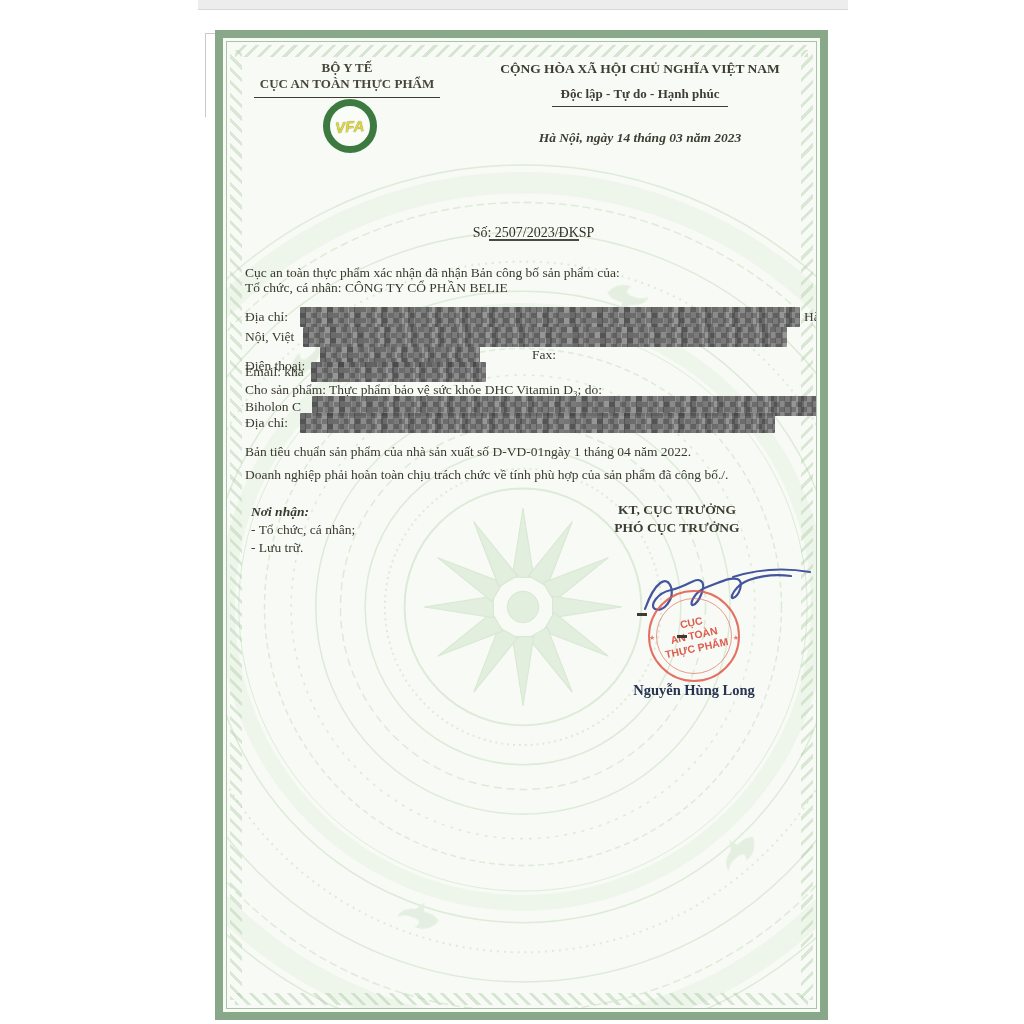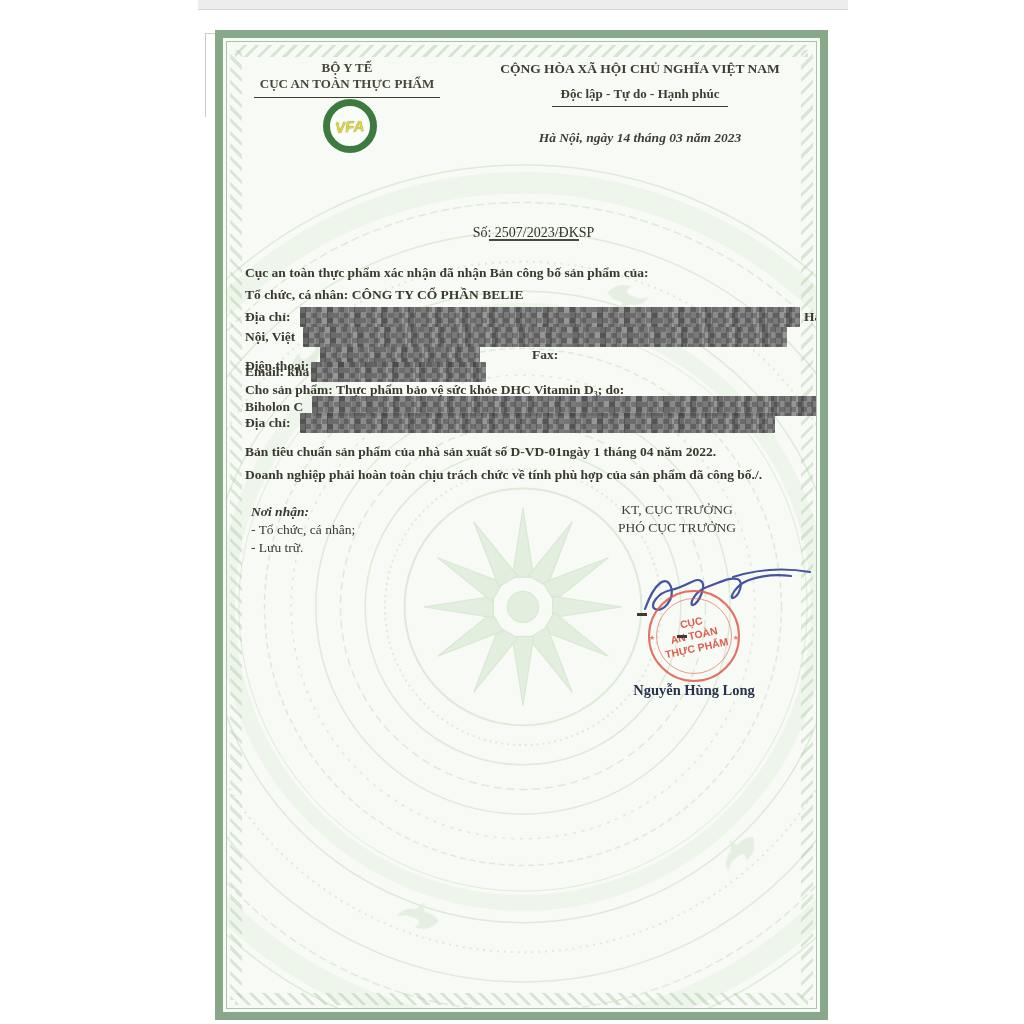--- a/index.html
+++ b/index.html
@@ -36,31 +36,31 @@
   .hdr-right{left:250px;top:18px;width:326px;font-weight:bold;color:#3e3d33;line-height:1.3;}
   .hdr-right .l1{font-size:13.5px;}
   .hdr-right .l2{font-size:13px;margin-top:8px;}
   .hdr-right .rule{width:176px;height:0;border-top:1.6px solid #3d3d35;margin:4px auto 0;}
   .date-line{left:250px;top:88px;width:326px;font-weight:bold;font-style:italic;font-size:13.5px;color:#3e3d33;}
 
   .title{left:10px;top:142px;width:593px;font-weight:bold;font-size:18.5px;color:#22221c;letter-spacing:.2px;}
   .doc-number{left:10px;top:169px;width:593px;font-size:14px;color:#33322a;margin-top:14px;}
   .num-rule{left:262px;top:197px;width:90px;height:0;border-top:2px solid #4a4a42;}
 
-  .bline{left:18px;width:580px;font-size:13.5px;color:#3a392f;height:19px;white-space:nowrap;font-weight:bold;}
+  .bline{left:18px;width:580px;font-size:13.5px;color:#3a392f;height:19px;white-space:nowrap;}
   .redact{position:absolute;height:20px;border-radius:1px;opacity:.92;
     background:
       repeating-conic-gradient(#8f8f8f 0% 25%, #c0c0c0 0% 50%) 0 0/11px 11px,
       repeating-linear-gradient(90deg,#7d7d7d 0 6px,#ababab 6px 13px,#949494 13px 21px,#bdbdbd 21px 27px);
     background-blend-mode:multiply;
   }
 
   .noi-nhan{left:24px;top:461px;font-size:13.5px;line-height:1.35;color:#3a392f;}
   .noi-nhan .t{font-weight:bold;font-style:italic;}
-  .signer{left:330px;top:459px;width:240px;font-weight:normal;font-size:13.5px;color:#3e3d33;line-height:1.3;}
+  .signer{left:330px;top:459px;width:240px;font-weight:bold;font-size:13.5px;color:#3e3d33;line-height:1.3;}
   .stamp{left:421px;top:548px;width:92px;height:92px;border-radius:50%;border:2.5px solid rgba(224,88,74,.85);
          box-sizing:border-box;display:flex;align-items:center;justify-content:center;}
   .stamp-inner{width:74px;height:74px;border-radius:50%;border:1px solid rgba(224,88,74,.6);
          display:flex;align-items:center;justify-content:center;}
   .stamp-text{transform:rotate(-12deg);text-align:center;color:rgba(217,74,60,.9);font-weight:bold;
          font-family:"Liberation Sans",sans-serif;font-size:10.5px;line-height:1.25;}
   .stamp-star{position:absolute;color:rgba(224,88,74,.8);font-size:7px;top:42px;}
   .sig-box{left:408px;top:523px;width:185px;height:56px;}
   .dashmark{position:absolute;background:#3c3c34;height:2.5px;width:10px;}
   .name{left:362px;top:640px;width:210px;font-weight:bold;font-size:14.5px;color:#273450;}
@@ -134,21 +134,21 @@
       <div class="l1">CỘNG HÒA XÃ HỘI CHỦ NGHĨA VIỆT NAM</div>
       <div class="l2">Độc lập - Tự do - Hạnh phúc</div>
       <div class="rule"></div>
     </div>
     <div class="abs date-line ctr">Hà Nội, ngày 14 tháng 03 năm 2023</div>
 
     <div class="abs doc-number ctr">Số: 2507/2023/ĐKSP</div>
     <div class="abs num-rule"></div>
 
     <div class="abs bline" style="top:223px">Cục an toàn thực phẩm xác nhận đã nhận Bản công bố sản phẩm của:</div>
-    <div class="abs bline" style="top:245px">Tổ chức, cá nhân: CÔNG TY CỔ PHẦN BELIE</div>
+    <div class="abs bline" style="top:238px">Tổ chức, cá nhân: CÔNG TY CỔ PHẦN BELIE</div>
 
     <div class="abs bline" style="top:267px">Địa chỉ:</div>
     <div class="redact" style="left:73px;top:265px;width:500px;"></div>
     <div class="abs bline" style="left:577px;top:267px;width:20px">Hà</div>
 
     <div class="abs bline" style="top:287px">Nội, Việt</div>
     <div class="redact" style="left:76px;top:285px;width:484px;"></div>
 
     <div class="abs bline" style="top:316px">Điện thoại:</div>
     <div class="redact" style="left:93px;top:305px;width:160px;"></div>

